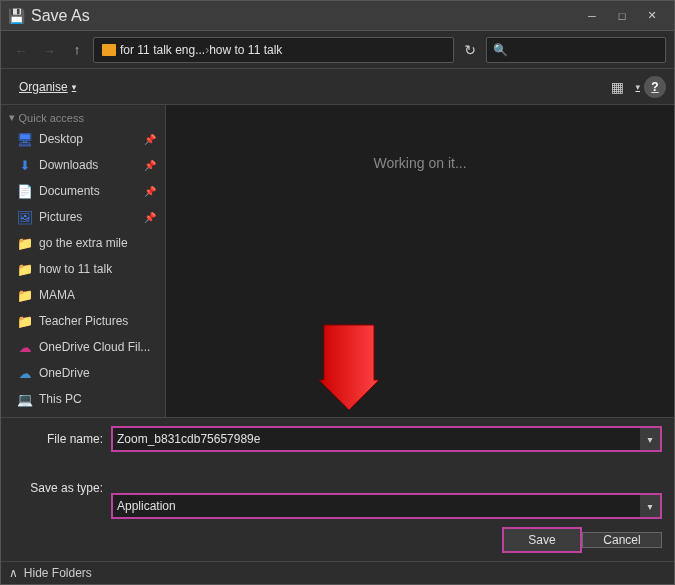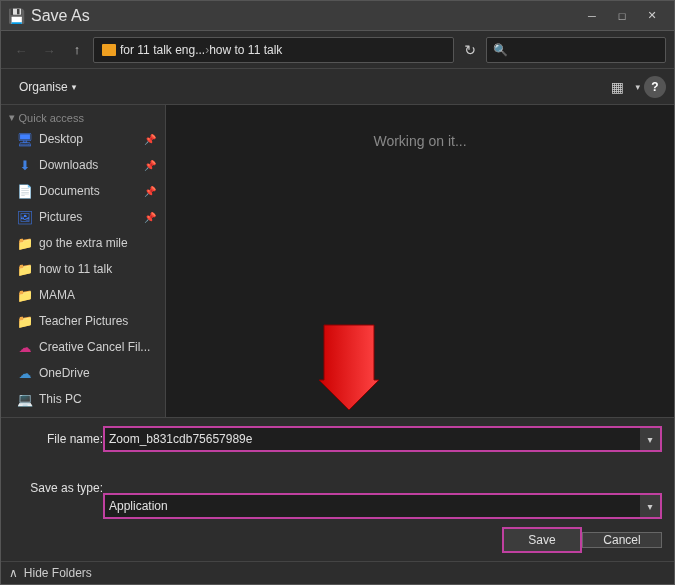--- a/index.html
+++ b/index.html
@@ -140,20 +140,21 @@
     
     .toolbar {
       background: #2d2d2d;
       height: 36px;
       display: flex;
       align-items: center;
       padding: 0 8px;
       gap: 4px;
       border-bottom: 1px solid #444;
       flex-shrink: 0;
+      text-decoration: underline;
     }
     .toolbar-btn {
       height: 26px;
       padding: 0 10px;
       border: none;
       background: transparent;
       color: #e0e0e0;
       cursor: pointer;
       display: flex;
       align-items: center;
@@ -243,38 +244,39 @@
       gap: 4px;
       cursor: pointer;
     }
     
     .content-area {
       flex: 1;
       background: #1e1e1e;
       display: flex;
       align-items: flex-start;
       justify-content: center;
-      padding-top: 28px;
+      padding-top: 50px;
       position: relative;
     }
     .working-text {
       color: #888;
       font-size: 14px;
     }
     
     .bottom-bar {
       background: #2d2d2d;
       border-top: 1px solid #444;
       padding: 8px 12px;
       flex-shrink: 0;
     }
     .form-row {
       display: flex;
       align-items: center;
       margin-bottom: 5px;
+      gap: 8px;
     }
     .form-label {
       width: 90px;
       text-align: right;
       color: #e0e0e0;
       font-size: 12px;
       flex-shrink: 0;
     }
     .buttons-row {
       display: flex;
@@ -420,21 +422,21 @@
       <div class="sidebar-item">
         <span class="item-icon icon-mama">📁</span>
         <span>MAMA</span>
       </div>
       <div class="sidebar-item">
         <span class="item-icon icon-teacher">📁</span>
         <span>Teacher Pictures</span>
       </div>
       <div class="sidebar-item">
         <span class="item-icon icon-cc" style="color:#d03080;">☁</span>
-        <span>Creative Cancel Fil...</span>
+        <span>OneDrive Cloud Fil...</span>
       </div>
       <div class="sidebar-item">
         <span class="item-icon icon-onedrive" style="color:#4090d0;">☁</span>
         <span>OneDrive</span>
       </div>
       <div class="sidebar-item">
         <span class="item-icon icon-pc">💻</span>
         <span>This PC</span>
       </div>
       <div class="sidebar-item">

